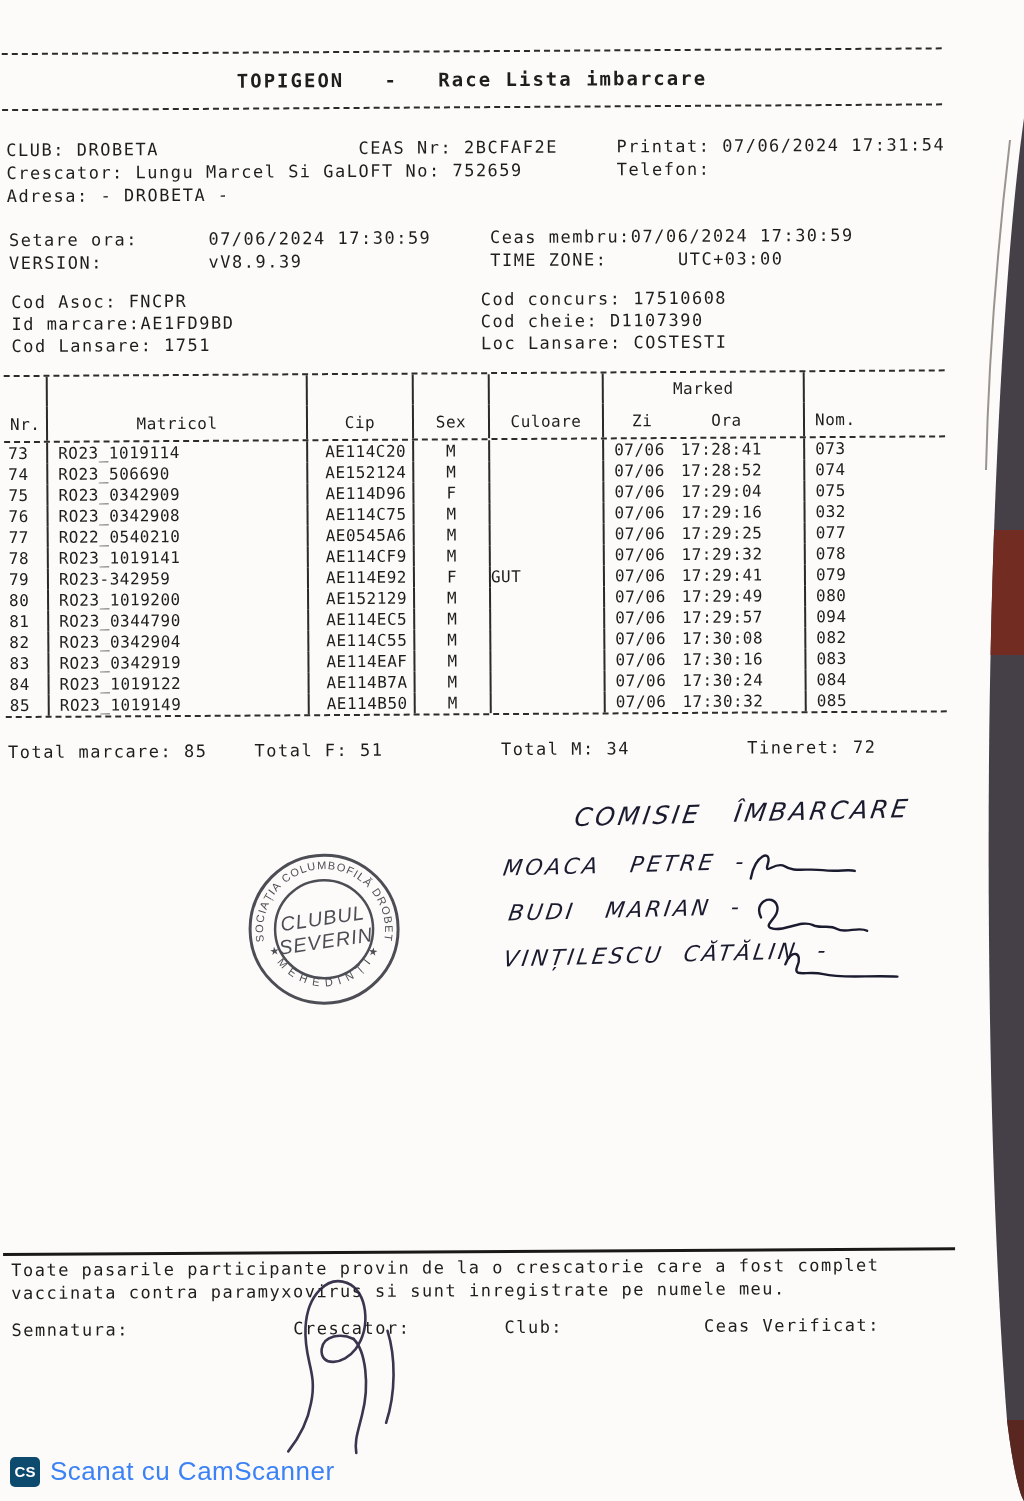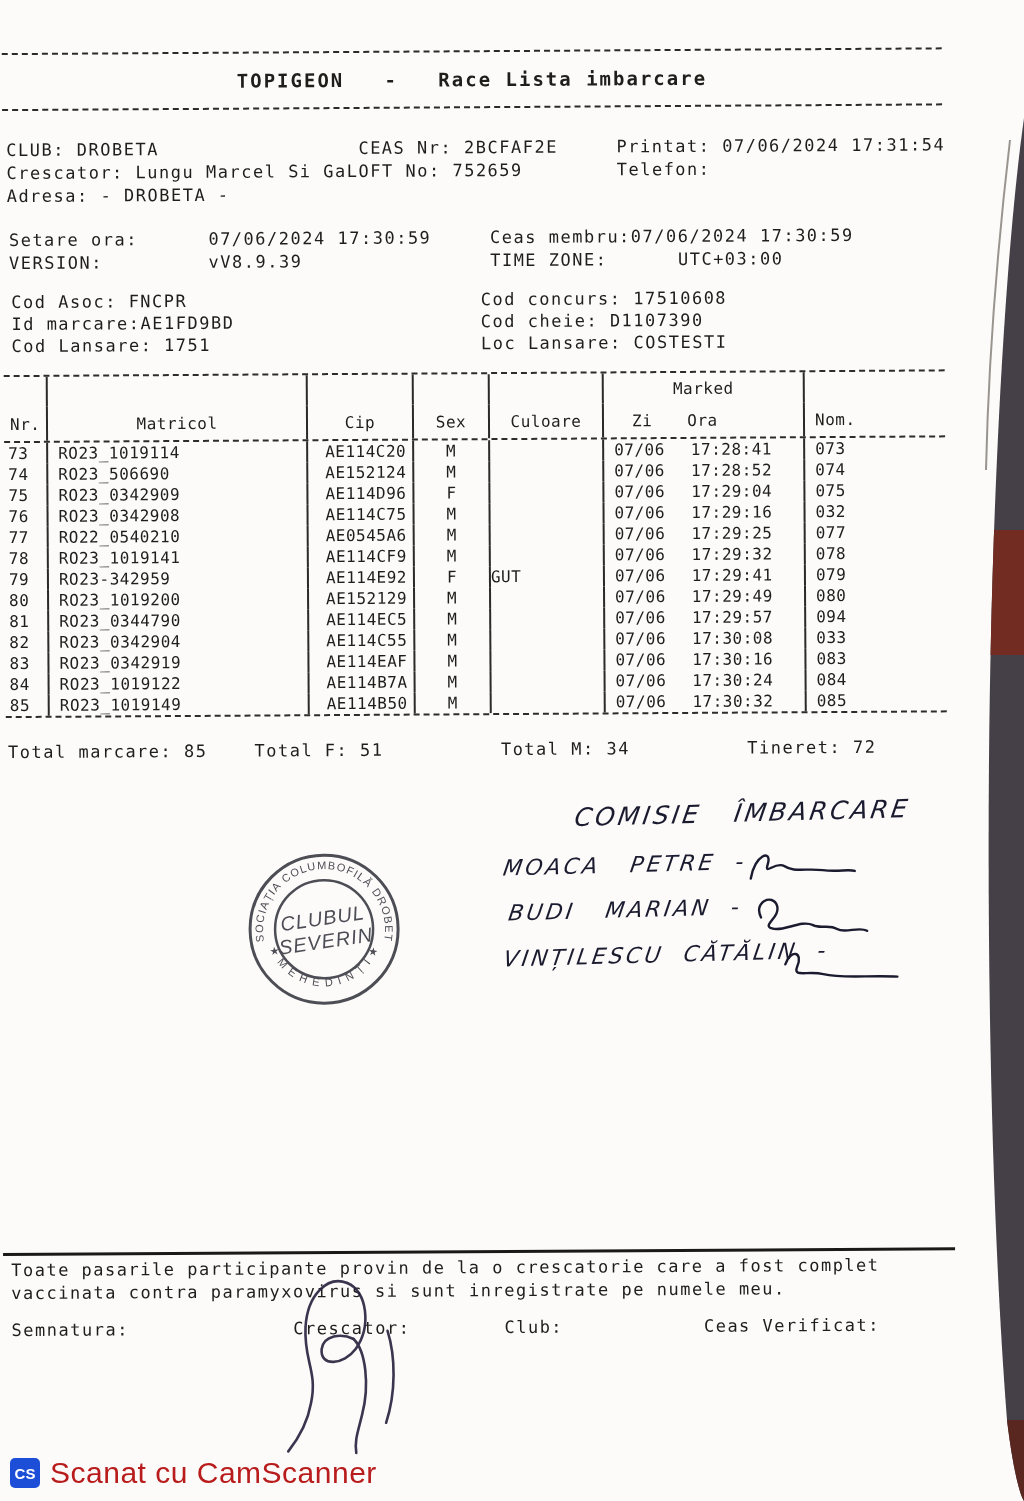--- a/index.html
+++ b/index.html
@@ -35,22 +35,22 @@
   .c-mat{width:260px;padding-left:10px;}
   .c-cip{width:106px;justify-content:flex-end;padding-right:6px;}
   .c-sex{width:76px;justify-content:center;}
   .c-cul{width:114px;}
   .c-marked{width:201px;padding-left:10px;}
   .c-nom{flex:1;padding-left:10px;text-align:right;}
   .hc{justify-content:center;padding:0;}
   .hc.c-nr{justify-content:flex-start;padding-left:6px;}
   .hc.c-nom{justify-content:flex-start;padding-left:10px;}
   .hc.c-marked{justify-content:flex-start;padding-left:28px;}
-  .gap-ora{margin-left:35px;}
-  .gap-ora-body{margin-left:26px;}
+  .gap-ora{margin-left:59px;}
+  .gap-ora-body{margin-left:16px;}
 
   
   .stamp{position:absolute;top:843px;left:238px;width:170px;height:170px;opacity:.9;}
 
   
   .hw{
     position:absolute;color:#1b1b30;
     font-family:"DejaVu Sans","Liberation Sans",sans-serif;
     font-style:italic;letter-spacing:3px;white-space:pre;
     transform:skewX(-10deg) rotate(-1.2deg);
@@ -59,25 +59,25 @@
   .hw-name{font-size:22px;}
   .sig{position:absolute;}
 
   
   .bottomline{position:absolute;top:1250px;left:0;width:952px;border-top:3px solid #1a1918;}
   .footer{
     position:absolute;top:1456px;left:10px;display:flex;align-items:center;gap:10px;
     font-family:"Liberation Sans","DejaVu Sans",sans-serif;
   }
   .cs-badge{
-    width:30px;height:30px;border-radius:5px;background:#1d4ed8;
+    width:30px;height:30px;border-radius:5px;background:#0c4a6e;
     color:#ffffff;font-weight:bold;font-size:15px;
     display:flex;align-items:center;justify-content:center;
   }
-  .cs-text{color:#b91c1c;font-size:30px;letter-spacing:.5px;}
+  .cs-text{color:#3b82f6;font-size:26px;letter-spacing:.5px;}
 
   .edge{position:absolute;top:0;right:0;width:46px;height:1501px;}
 </style>
 </head>
 <body>
 
 <div class="page">
   <div class="tilt">
 
     <div class="titlebox">
@@ -249,21 +249,21 @@
           <div class="trow">
             <div class="cell c-nr b">82</div>
             <div class="cell c-mat b">RO23_0342904</div>
             <div class="cell c-cip b">AE114C55</div>
             <div class="cell c-sex b">M</div>
             <div class="cell c-cul b"></div>
             <div class="cell c-marked b">
               <span>07/06</span>
               <span class="gap-ora-body">17:30:08</span>
             </div>
-            <div class="cell c-nom">033</div>
+            <div class="cell c-nom">082</div>
           </div>
 
           <div class="trow">
             <div class="cell c-nr b">83</div>
             <div class="cell c-mat b">RO23_0342919</div>
             <div class="cell c-cip b">AE114EAF</div>
             <div class="cell c-sex b">M</div>
             <div class="cell c-cul b"></div>
             <div class="cell c-marked b">
               <span>07/06</span>

